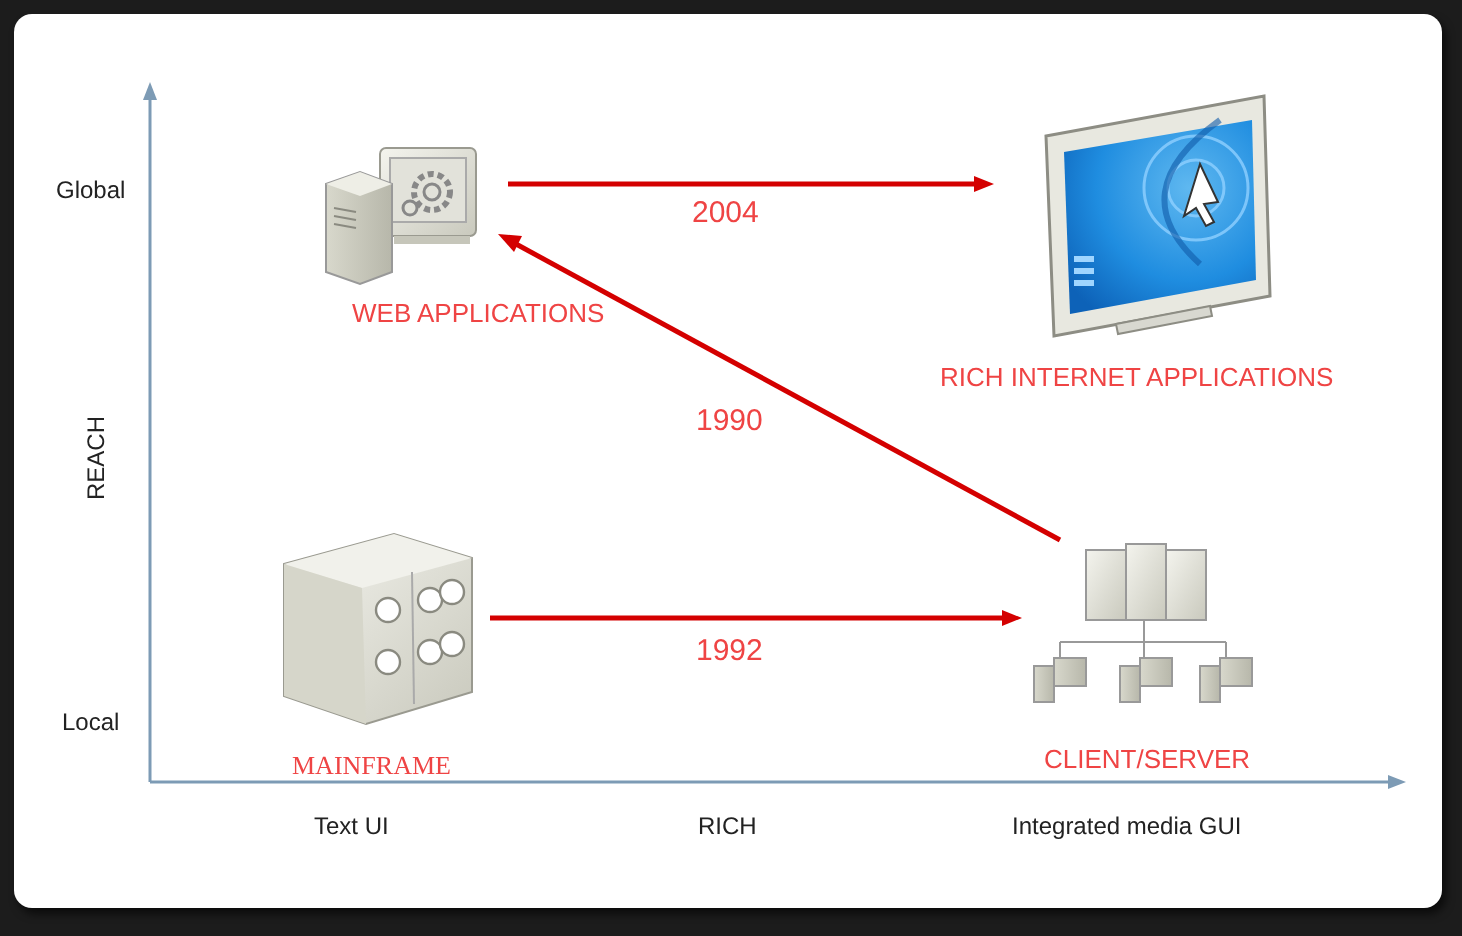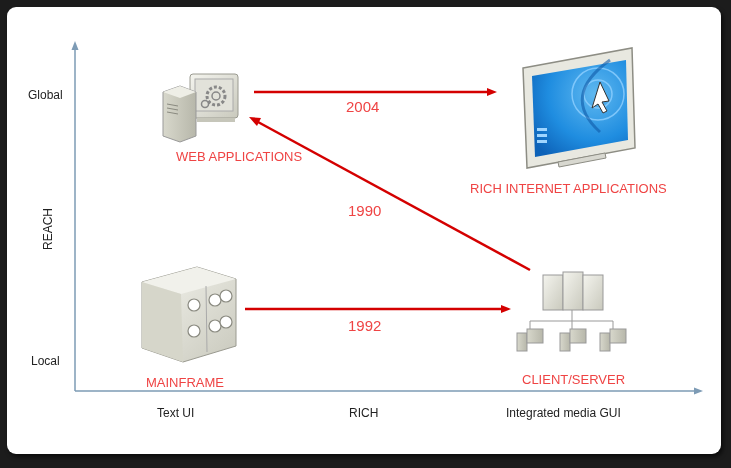--- a/index.html
+++ b/index.html
@@ -122,18 +122,18 @@
 
 <div class="lbl axis-lbl" style="left:28px; top:88px;">Global</div>
 <div class="lbl axis-lbl" style="left:31px; top:354px;">Local</div>
 <div class="reach">REACH</div>
 <div class="lbl axis-lbl" style="left:157px; top:406px;">Text UI</div>
 <div class="lbl axis-lbl" style="left:349px; top:406px;">RICH</div>
 <div class="lbl axis-lbl" style="left:506px; top:406px;">Integrated media GUI</div>
 
 <div class="lbl" style="left:130px; top:149px;margin-left:46px;">WEB APPLICATIONS</div>
 <div class="lbl" style="left:470px; top:181px;">RICH INTERNET APPLICATIONS</div>
-<div class="lbl" style="left:146px; top:375px;">MAINFRAME</div>
+<div class="lbl" style="left:146px; top:375px;font-family:Liberation Serif, serif;">MAINFRAME</div>
 <div class="lbl" style="left:522px; top:372px;">CLIENT/SERVER</div>
 
 <div class="lbl yr" style="left:346px; top:98px;">2004</div>
 <div class="lbl yr" style="left:348px; top:202px;">1990</div>
 <div class="lbl yr" style="left:348px; top:317px;">1992</div>
 
 </body></html>

